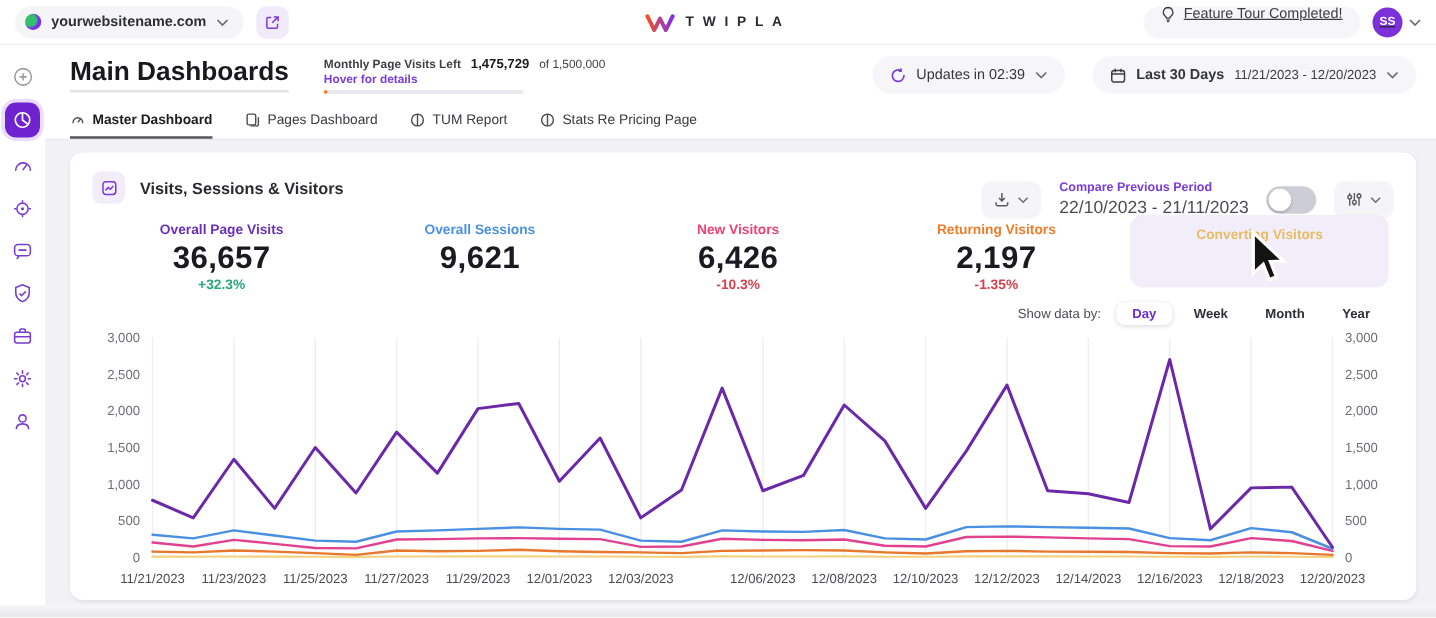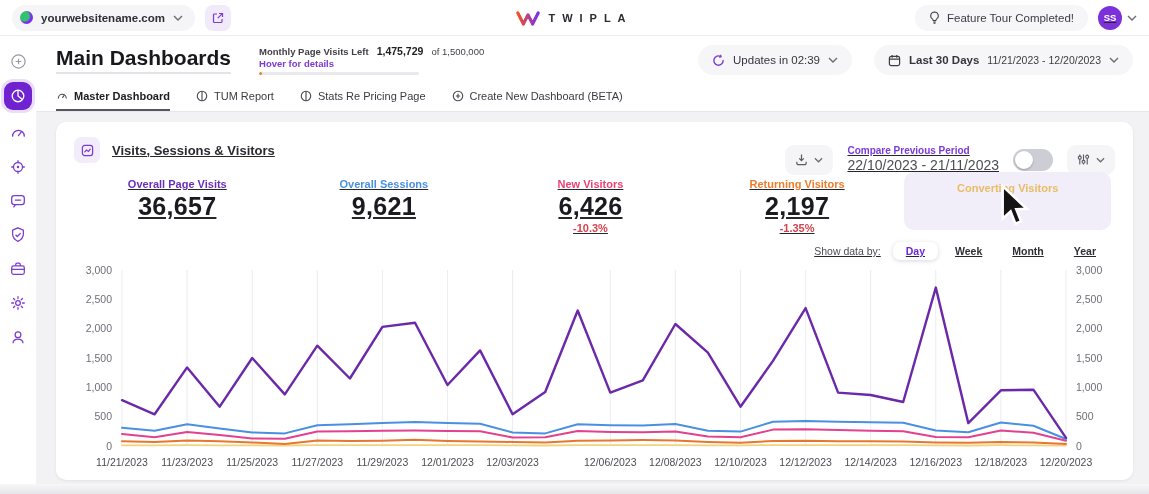--- a/index.html
+++ b/index.html
@@ -13,22 +13,22 @@
   .site-pill { display:flex; align-items:center; gap:8px; background:#f5f5f7; border-radius:18px;
     height:26px; padding:0 12px 0 8px; font-size:11.5px; font-weight:600; color:#2e2e35; }
   .site-dot { width:13px; height:13px; border-radius:50%;
     background:radial-gradient(circle at 35% 40%, #35c06f 0 40%, #7b2ff2 55% 100%); }
   .ext-btn { width:26px; height:26px; margin-left:10px; border-radius:8px; background:#f1eafb;
     display:flex; align-items:center; justify-content:center; color:#7b3bd6; }
   .brand { position:absolute; left:0; right:0; top:0; height:36px; display:flex; align-items:center;
     justify-content:center; gap:8px; pointer-events:none; }
   .brand-text { font-size:11px; font-weight:700; letter-spacing:7px; color:#2b2b31; }
   .topbar-right { margin-left:auto; display:flex; align-items:center; gap:10px; }
-  .tour-pill { display:flex; align-items:center; gap:7px; background:#f6f6f8; border-radius:16px;
-    height:26px; padding:0 14px; font-size:11.5px; color:#3c3c44; }
+  .tour-pill { display:flex; align-items:flex-start; gap:7px; background:#f6f6f8; border-radius:16px;
+    height:26px; padding:0 14px; font-size:11.5px; color:#3c3c44;text-decoration:underline; }
   .avatar { width:24px; height:24px; border-radius:50%; background:#7c30d9; color:#fff;
     font-size:9.5px; font-weight:700; display:flex; align-items:center; justify-content:center; }
   .chev { color:#6b6b74; }
 
   
   .body-row { flex:1; display:flex; min-height:0; }
   .sidebar { width:36px; background:#fff; display:flex; flex-direction:column; align-items:center;
     padding-top:12px; gap:8px; flex:0 0 auto; }
   .side-item { width:28px; height:26px; display:flex; align-items:center; justify-content:center;
     color:#7a3bd0; }
@@ -62,21 +62,21 @@
   .tabs-row { height:28px; background:#fff; border-bottom:1px solid #e7e7eb; display:flex;
     align-items:stretch; padding:0 20px; gap:26px; }
   .tab { display:flex; align-items:center; gap:6px; font-size:11px; color:#3a3a42;
     border-bottom:2px solid transparent; padding-bottom:2px; white-space:nowrap; }
   .tab.active { font-weight:700; color:#1c1c21; border-bottom-color:#55555e; }
   .tab-ic { color:#4a4a52; display:flex; }
 
   
   .content { flex:1; background:#f2f2f5; padding:10px 16px 0 20px; min-height:0; }
   .card { background:#fff; border-radius:10px; box-shadow:0 1px 3px rgba(20,20,40,.07);
-    height:358px; padding:12px 18px 12px; display:flex; flex-direction:column;text-decoration:underline; }
+    height:358px; padding:12px 18px 12px; display:flex; flex-direction:column; }
   .card-head { display:flex; align-items:center; height:32px; }
   .widget-ic { width:26px; height:26px; border-radius:7px; background:#f2ecfb; color:#7b3bd6;
     display:flex; align-items:center; justify-content:center; margin-right:12px; }
   .widget-title { font-size:13px; font-weight:700; color:#2a2a31; }
   .card-head-right { margin-left:auto; display:flex; align-items:center; gap:14px;margin-top:19px; }
   .gray-btn { display:flex; align-items:center; gap:6px; background:#f5f5f7; border-radius:9px;
     height:30px; padding:0 10px; color:#5a5a63; }
   .compare { text-align:left; line-height:1.25; }
   .compare-l1 { font-size:10px; font-weight:700; color:#7b3bd6; }
   .compare-l2 { font-size:14px; color:#4c4c55; }
@@ -262,43 +262,43 @@
               <svg width="12" height="12" viewBox="0 0 20 20">
                 <path d="M4 13.5 a6.5 6.5 0 1 1 13 0" fill="none" stroke="currentColor" stroke-width="1.8" stroke-linecap="round"></path>
                 <path d="M10.5 13 L14 8.5" stroke="currentColor" stroke-width="1.8"></path>
               </svg>
             </span>
           <span>Master Dashboard</span>
         </div>
         <div class="tab">
           <span class="tab-ic">
               <svg width="12" height="12" viewBox="0 0 14 14">
-                <circle cx="7" cy="7" r="5.5" fill="none" stroke="currentColor" stroke-width="1.3"></circle>
-                <path d="M7 1.5 V12.5" stroke="currentColor" stroke-width="1.3"></path>
+                <rect x="2" y="1.5" width="8" height="10" rx="1.5" fill="none" stroke="currentColor" stroke-width="1.3"></rect>
+                <path d="M5 12.5 H11 A1.5 1.5 0 0 0 12.5 11 V4.5" fill="none" stroke="currentColor" stroke-width="1.3"></path>
               </svg>
             </span>
-          <span>TUM Report</span>
+          <span>Pages Dashboard</span>
         </div>
         <div class="tab">
           <span class="tab-ic">
               <svg width="12" height="12" viewBox="0 0 14 14">
                 <circle cx="7" cy="7" r="5.5" fill="none" stroke="currentColor" stroke-width="1.3"></circle>
                 <path d="M7 1.5 V12.5" stroke="currentColor" stroke-width="1.3"></path>
               </svg>
             </span>
-          <span>Stats Re Pricing Page</span>
+          <span>TUM Report</span>
         </div>
         <div class="tab">
           <span class="tab-ic">
               <svg width="12" height="12" viewBox="0 0 14 14">
                 <circle cx="7" cy="7" r="5.5" fill="none" stroke="currentColor" stroke-width="1.3"></circle>
-                <path d="M7 4.5 V9.5 M4.5 7 H9.5" stroke="currentColor" stroke-width="1.3"></path>
+                <path d="M7 1.5 V12.5" stroke="currentColor" stroke-width="1.3"></path>
               </svg>
             </span>
-          <span>Create New Dashboard (BETA)</span>
+          <span>Stats Re Pricing Page</span>
         </div>
       </div>
 
       <div class="content">
         <div class="card">
           <div class="card-head">
             <div class="widget-ic">
               <svg width="13" height="13" viewBox="0 0 14 14">
                   <rect x="1.5" y="1.5" width="11" height="11" rx="2.5" fill="none" stroke="currentColor" stroke-width="1.3"></rect>
                   <path d="M4 8.5 L6 6.5 L8 8 L10 5.5" fill="none" stroke="currentColor" stroke-width="1.3" stroke-linecap="round"></path>
@@ -333,20 +333,21 @@
                     <path d="M1 1 L5 5 L9 1" fill="none" stroke="currentColor" stroke-width="1.4"></path>
                   </svg>
               </div>
             </div>
           </div>
 
           <div class="metrics">
             <div class="metric">
               <div class="metric-label" style="color: rgb(106, 47, 184);">Overall Page Visits</div>
               <div class="metric-value">36,657</div>
+              <div class="metric-delta" style="color: rgb(41, 168, 122);">+32.3%</div>
             </div>
             <div class="metric">
               <div class="metric-label" style="color: rgb(74, 144, 226);">Overall Sessions</div>
               <div class="metric-value">9,621</div>
             </div>
             <div class="metric">
               <div class="metric-label" style="color: rgb(238, 66, 116);">New Visitors</div>
               <div class="metric-value">6,426</div>
               <div class="metric-delta" style="color: rgb(212, 66, 78);">-10.3%</div>
             </div>

